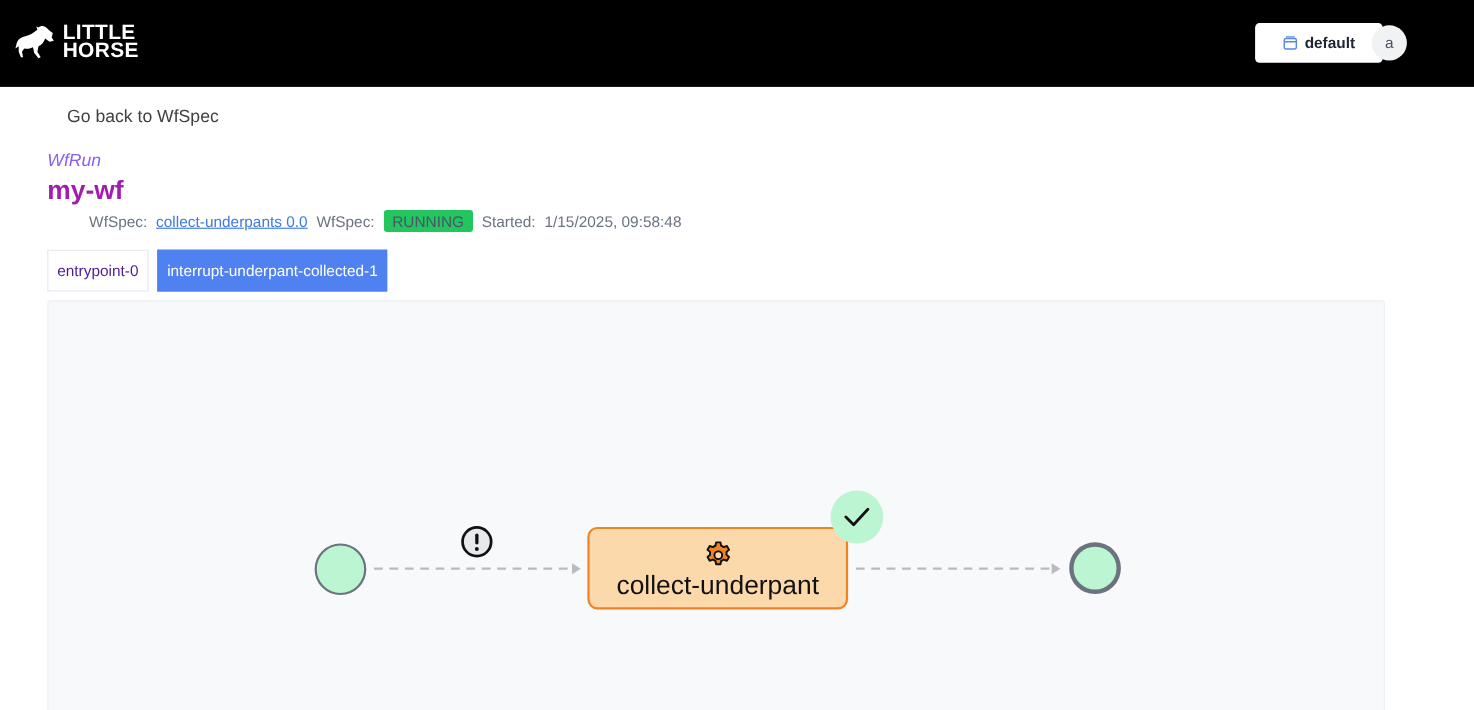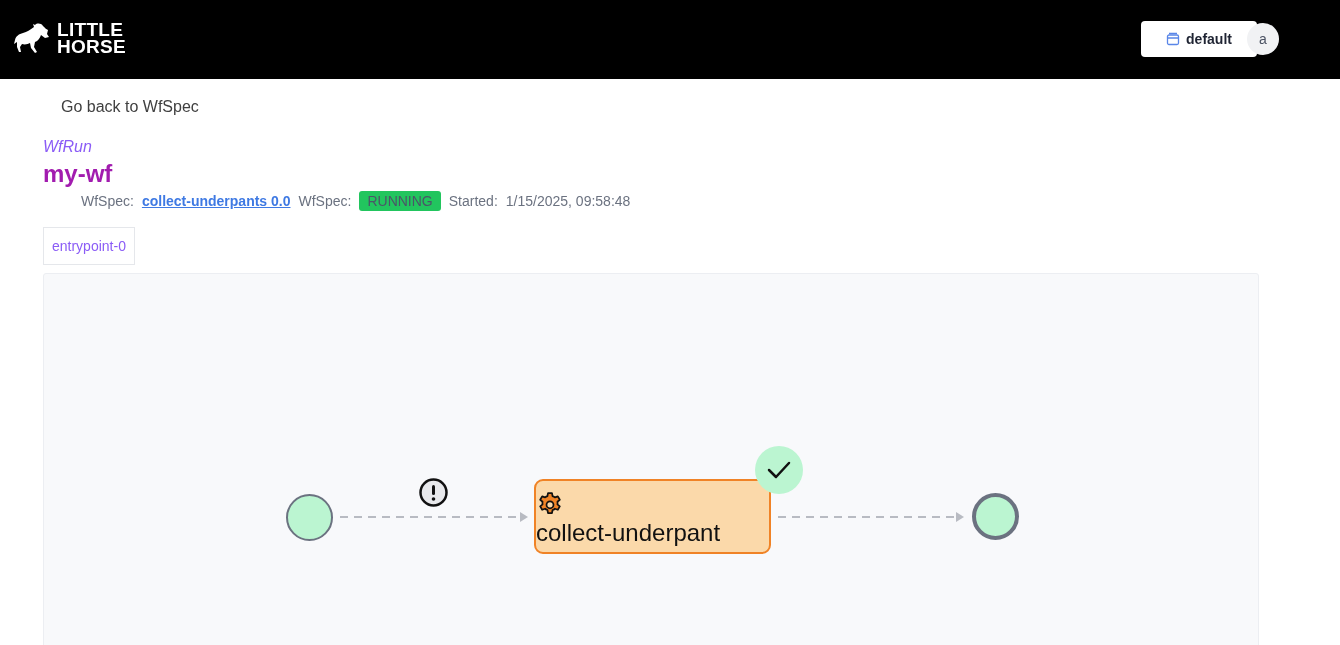--- a/index.html
+++ b/index.html
@@ -9,30 +9,30 @@
   .logo svg { width: 40px; height: 36px; }
   .logo-text { color: #fff; font-weight: bold; font-size: 19px; line-height: 17px; letter-spacing: 0.3px; }
   .tenant-btn { position: absolute; left: 1141px; top: 21px; width: 116px; height: 36px; background: #fff; border-radius: 4px; display: flex; align-items: center; justify-content: center; gap: 6px; font-size: 14px; font-weight: bold; color: #1f2433; cursor: pointer; }
   .tenant-btn svg { width: 14px; height: 14px; }
   .avatar { position: absolute; left: 1247px; top: 23px; width: 32px; height: 32px; border-radius: 50%; background: #f1f2f4; color: #4b5263; font-size: 14px; display: flex; align-items: center; justify-content: center; }
   .back-link { position: absolute; left: 61px; top: 98px; font-size: 16px; color: #404040; cursor: pointer; }
   .kind { position: absolute; left: 43px; top: 138px; font-size: 16px; font-style: italic; color: #8b5cf6; }
   .title { position: absolute; left: 43px; top: 160px; font-size: 24px; font-weight: bold; color: #a21caf; }
   .meta { position: absolute; left: 43px; top: 191px; display: flex; align-items: center; font-size: 14px; color: #6b7280; height: 20px; margin-left: 38px; }
   .meta .lbl { margin-right: 8px; }
-  .meta a { color: #3e79e3; text-decoration: underline; margin-right: 8px; cursor: pointer; font-weight: bold; }
+  .meta a { color: #3e79e3; text-decoration: underline; margin-right: 8px; cursor: pointer; }
   .status-badge { background: #22c55e; color: #4b5568; padding: 2px 8px; border-radius: 3px; margin-right: 8px; font-size: 14px; }
   .tabs { position: absolute; left: 43px; top: 227px; display: flex; gap: 8px; }
-  .tab { height: 38px; padding: 0 8px; display: flex; align-items: center; font-size: 14px; border: 1px solid #e5e7eb; background: #fff; color: #8b5cf6; cursor: pointer; }
+  .tab { height: 38px; padding: 0 8px; display: flex; align-items: center; font-size: 14px; border: 1px solid #e5e7eb; background: #fff; color: #4c1d95; cursor: pointer; }
   .tab.active { background: #5081f0; color: #fff; border-color: #5081f0; }
   .canvas { position: absolute; left: 43px; top: 273px; width: 1216px; height: 380px; background: #f8f9fb; border: 1px solid #eceef2; border-radius: 3px; }
   .node-start { position: absolute; left: 242px; top: 220px; width: 47px; height: 47px; border-radius: 50%; background: #bbf5d1; border: 2px solid #6b7280; }
   .node-end { position: absolute; left: 928px; top: 219px; width: 47px; height: 47px; border-radius: 50%; background: #bbf5d1; border: 4px solid #6b7280; }
   .edge svg { position: absolute; }
-  .task-node { position: absolute; left: 490px; top: 205px; width: 237px; height: 75px; background: #fbd9aa; border: 2px solid #f08326; border-radius: 9px; display: flex; flex-direction: column; align-items: flex-start; justify-content: center; cursor: pointer; }
+  .task-node { position: absolute; left: 490px; top: 205px; width: 237px; height: 75px; background: #fbd9aa; border: 2px solid #f08326; border-radius: 9px; display: flex; flex-direction: column; align-items: center; justify-content: center; cursor: pointer; }
   .task-node svg { width: 28px; height: 28px; margin-top: 2px; }
   .task-label { font-size: 24px; color: #111; margin-top: 2px; }
   .check-badge { position: absolute; left: 711px; top: 172px; width: 48px; height: 48px; border-radius: 50%; background: #bbf5d1; display: flex; align-items: center; justify-content: center; }
   .interrupt-icon { position: absolute; left: 374px; top: 203px; width: 31px; height: 31px; }
 </style>
 </head>
 <body>
 
 <div class="topbar">
   <div class="logo">
@@ -63,20 +63,21 @@
   <span class="lbl">WfSpec:</span>
   <a>collect-underpants 0.0</a>
   <span class="lbl">WfSpec:</span>
   <span class="status-badge">RUNNING</span>
   <span class="lbl">Started:</span>
   <span>1/15/2025, 09:58:48</span>
 </div>
 
 <div class="tabs">
   <div class="tab">entrypoint-0</div>
+  <div class="tab active">interrupt-underpant-collected-1</div>
 </div>
 
 <div class="canvas">
   <div class="edge">
     <svg style="left:296px; top:235px;" width="190" height="16">
       <line x1="0" y1="8" x2="180" y2="8" stroke="#b8bbc2" stroke-width="2" stroke-dasharray="8,6"></line>
       <polygon points="180,3 188,8 180,13" fill="#b8bbc2"></polygon>
     </svg>
   </div>
   <svg class="interrupt-icon" viewBox="0 0 31 31">

